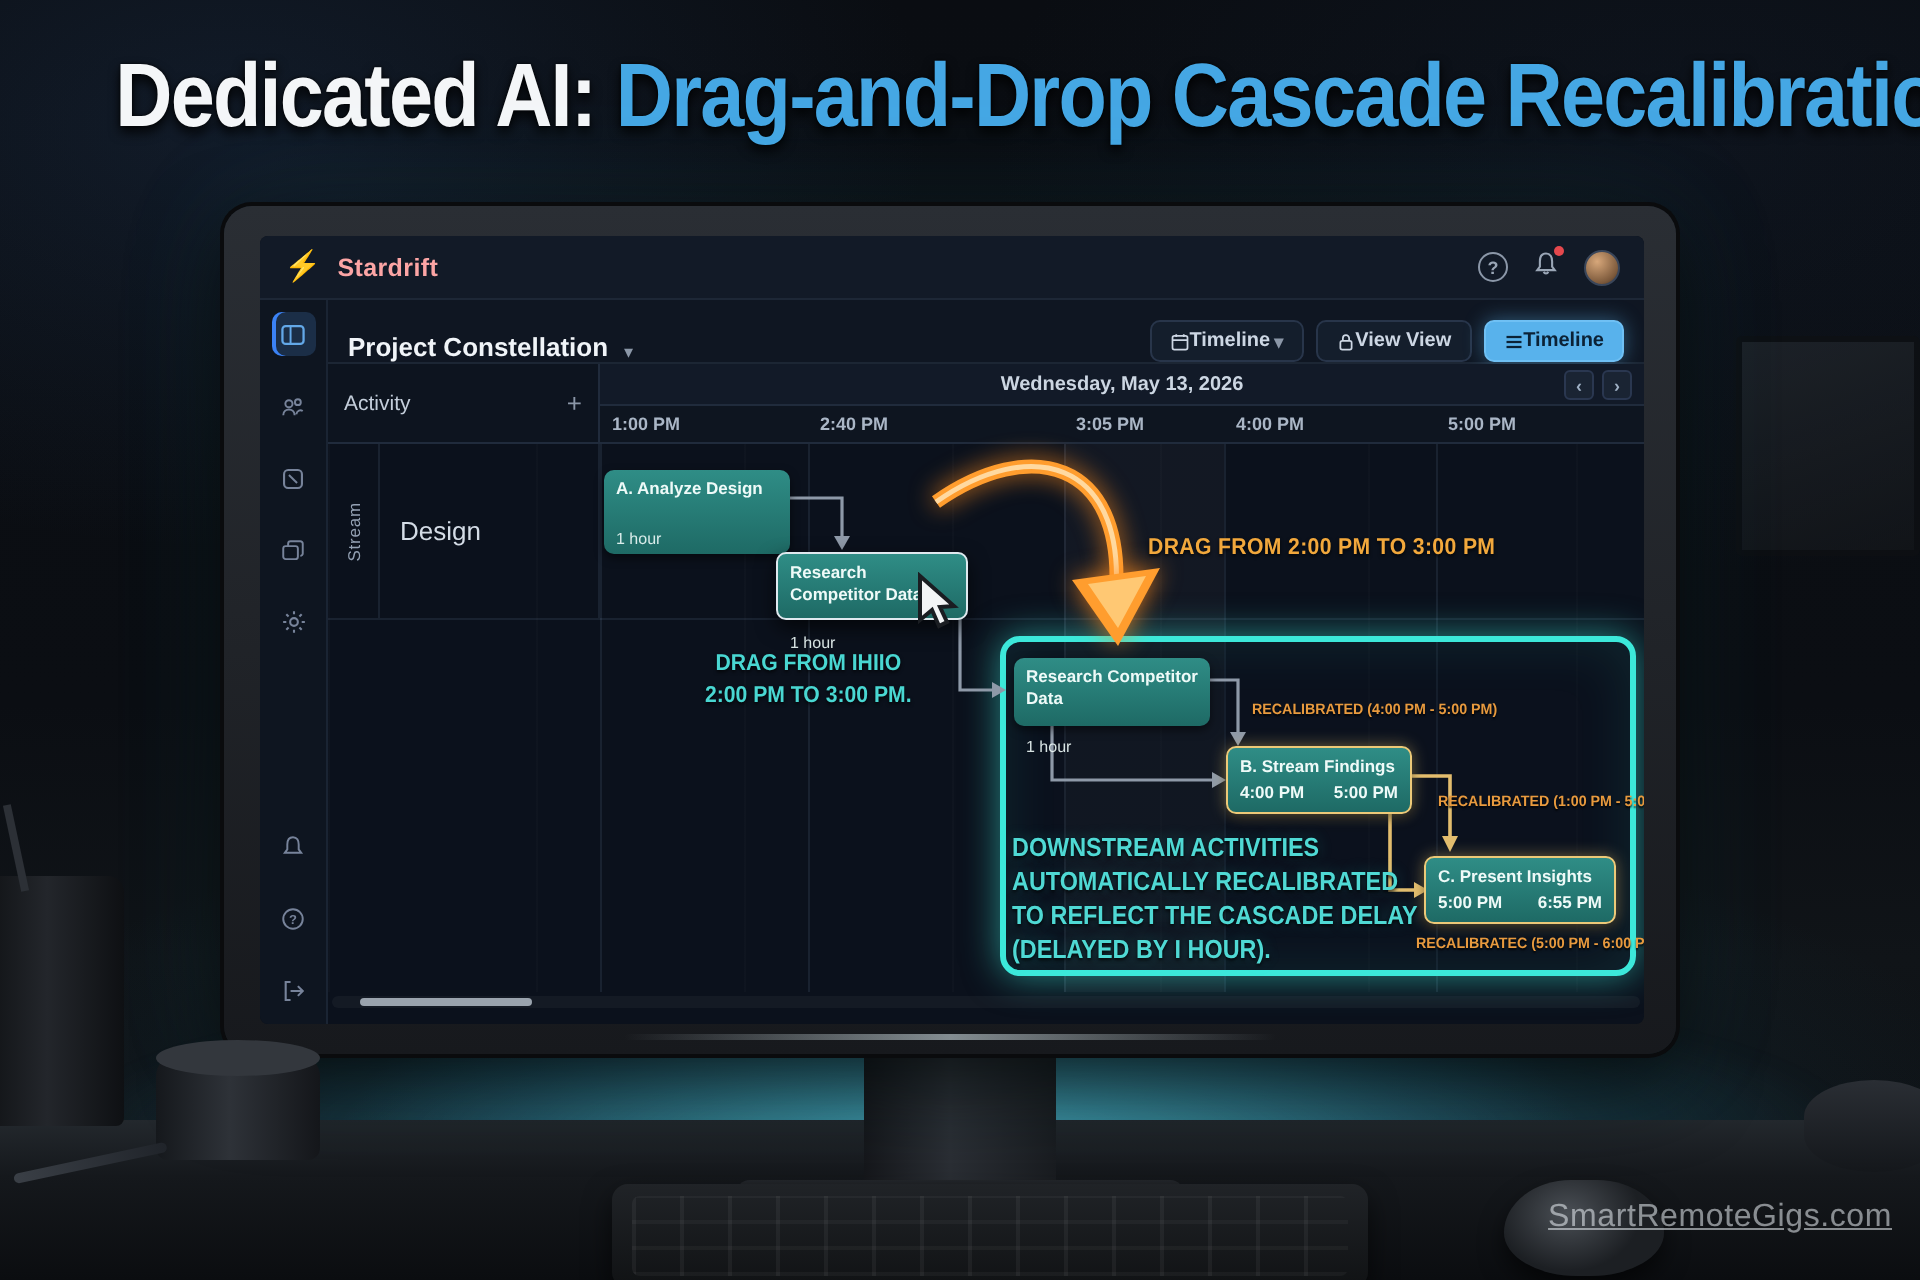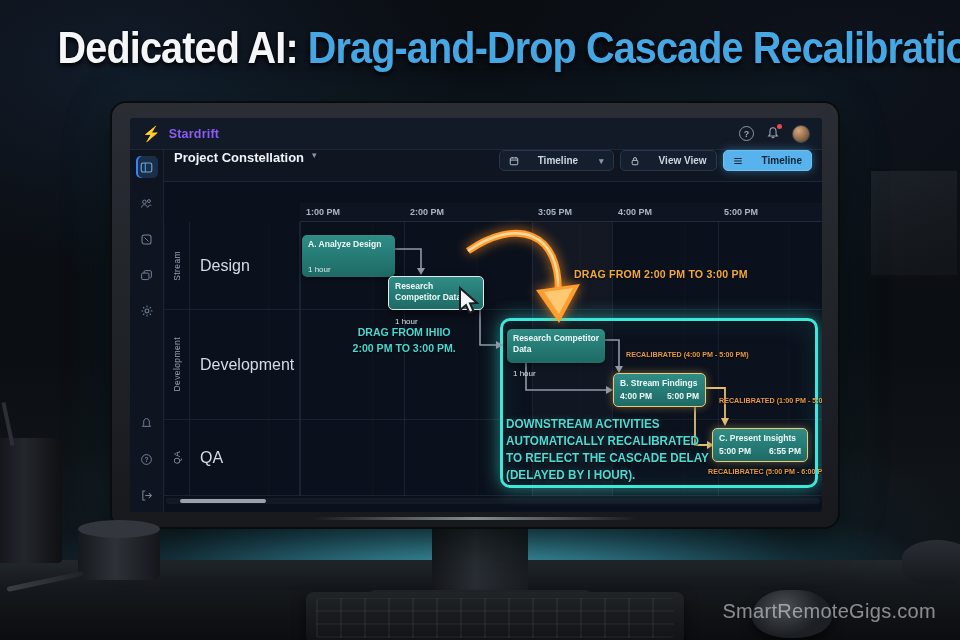--- a/index.html
+++ b/index.html
@@ -110,62 +110,62 @@
   }
   .notebook::after { 
     content:""; position:absolute; left:18px; top:10px; width:78px; height:5px;
     background:linear-gradient(90deg,#3a3f46,#20242a); border-radius:3px; transform:rotate(-8deg);
   }
   .coaster {
     position:absolute; left:902px; top:540px; width:70px; height:46px;
     background:linear-gradient(180deg,#2a2e34,#14171b); border-radius:50%/40%;
   }
   .watermark {
-    position:absolute; right:24px; top:600px; font-size:20px;
-    color:rgba(235,240,245,.55); letter-spacing:.3px;
+    position:absolute; right:14px; top:600px; font-size:16px;
+    color:rgba(235,240,245,.55); letter-spacing:.3px;text-decoration:underline;
   }
   
   .screen {
     position:absolute; left:130px; top:118px; width:692px; height:394px;
     background:#0b111c; border-radius:4px; overflow:hidden;
     font-size:10px;
   }
   .appbar {
     position:absolute; left:0; top:0; width:692px; height:32px;
     background:#121a27; border-bottom:1px solid #1d2736;
     display:flex; align-items:center; padding:0 12px; gap:8px;
   }
   .bolt { color:#3b82f6; font-size:15px; line-height:1; }
-  .app-name { font-weight:bold; font-size:12.5px; color:#8b5cf6; letter-spacing:.2px; }
+  .app-name { font-weight:bold; font-size:12.5px; color:#fca5a5; letter-spacing:.2px; }
   .appbar-right { margin-left:auto; display:flex; align-items:center; gap:12px; }
   .circle-icon {
     width:15px; height:15px; border:1.3px solid #8b97a8; border-radius:50%;
     display:flex; align-items:center; justify-content:center;
     color:#9aa6b6; font-size:9px; font-weight:bold;
   }
   .bell-wrap { position:relative; }
   .bell-dot {
     position:absolute; right:-2px; top:-2px; width:5px; height:5px;
     background:#e5484d; border-radius:50%;
   }
   .avatar {
     width:18px; height:18px; border-radius:50%;
     background:radial-gradient(circle at 35% 30%, #d7a77a, #7d5a3c 70%, #3d2c1c);
     border:1px solid #3a465a;
   }
   .toolbar {
     position:absolute; left:34px; top:32px; width:658px; height:32px;
     background:#0f1622; border-bottom:1px solid #1c2634;
-    display:flex; align-items:flex-start; padding:0 10px; gap:6px;
+    display:flex; align-items:flex-end; padding:0 10px; gap:6px;
   }
   .project-title { font-weight:bold; font-size:13px; color:#f0f4f8; }
   .chev { color:#8b97a8; font-size:9px; margin-left:2px; }
   .toolbar-right { margin-left:auto; display:flex; gap:6px; }
   .tb-btn {
-    display:flex; align-items:center; gap:19px; height:21px; padding:0 9px;
+    display:flex; align-items:center; gap:0; height:21px; padding:0 9px;
     background:#141e2c; border:1px solid #28354a; border-radius:5px;
     color:#cdd7e4; font-size:10px; font-weight:bold;
   }
   .tb-btn.primary {
     background:#58b2ec; border-color:#6fc0f4; color:#0b2236;
     box-shadow:0 0 10px rgba(88,178,236,.45);
   }
   
   .sidebar {
     position:absolute; left:0; top:32px; width:34px; height:362px;
@@ -219,21 +219,21 @@
     width:26px; border-right:1px solid rgba(160,190,225,.10);
     display:flex; align-items:center; justify-content:center;
   }
   .stream-label {
     writing-mode:vertical-rl; transform:rotate(180deg);
     font-size:8.5px; color:#93a0b2; letter-spacing:.4px;
   }
   .name-cell {
     width:110px; border-right:1px solid rgba(160,190,225,.10);
     display:flex; align-items:center; padding-left:10px;
-    font-size:16px; color:#d4dce6;
+    font-size:13px; color:#d4dce6;
   }
   
   .card {
     position:absolute; border-radius:5px; padding:4px 6px;
     background:linear-gradient(180deg,#2f8d86,#1e6a65);
     box-shadow:0 2px 5px rgba(0,0,0,.5);
     color:#eefaf8;
   }
   .card .c-title { font-size:8.5px; font-weight:bold; line-height:1.25; }
   .card .c-sub { font-size:8px; opacity:.9; margin-top:15px; }
@@ -395,52 +395,51 @@
         <svg width="10" height="10" viewBox="0 0 16 16">
             <line x1="2" y1="4" x2="14" y2="4" stroke="#0b2236" stroke-width="1.8"></line>
             <line x1="2" y1="8" x2="14" y2="8" stroke="#0b2236" stroke-width="1.8"></line>
             <line x1="2" y1="12" x2="14" y2="12" stroke="#0b2236" stroke-width="1.8"></line>
           </svg>
         <span>Timeline</span>
       </div>
     </div>
   </div>
 
+  <div class="activity-head">
+    <span>Activity</span>
+    <span class="activity-add">+</span>
+  </div>
+  <div class="date-bar">
+    <span>Wednesday, May 13, 2026</span>
+    <div class="date-nav">
+      <div class="nav-btn">‹</div>
+      <div class="nav-btn">›</div>
+    </div>
+  </div>
   <div class="ticks">
     <span class="tick" style="left:6px">1:00 PM</span>
-    <span class="tick" style="left:110px">2:00 PM</span>
+    <span class="tick" style="left:110px">2:40 PM</span>
     <span class="tick" style="left:238px">3:05 PM</span>
     <span class="tick" style="left:318px">4:00 PM</span>
     <span class="tick" style="left:424px">5:00 PM</span>
   </div>
 
   <div class="grid">
     <div class="vline" style="left:136px"></div>
     <div class="vline" style="left:240px"></div>
     <div class="vline" style="left:368px"></div>
     <div class="vline" style="left:448px"></div>
     <div class="vline" style="left:554px"></div>
     <div class="grid-row" style="top:0; height:88px;">
       <div class="stream-cell">
         <span class="stream-label">Stream</span>
       </div>
       <div class="name-cell">Design</div>
     </div>
-    <div class="grid-row" style="top:88px; height:110px;">
-      <div class="stream-cell">
-        <span class="stream-label">Development</span>
-      </div>
-      <div class="name-cell">Development</div>
-    </div>
-    <div class="grid-row" style="top:198px; height:76px;">
-      <div class="stream-cell">
-        <span class="stream-label">QA</span>
-      </div>
-      <div class="name-cell">QA</div>
-    </div>
   </div>
 
   <div class="cascade-box"></div>
 
   <svg class="connector-svg">
 
     <path d="M265 131 H291 V150" fill="none" stroke="#8e99a8" stroke-width="1.6"></path>
     <polygon points="287,150 295,150 291,157" fill="#8e99a8"></polygon>
 
     <path d="M350 181 V227 H366" fill="none" stroke="#8e99a8" stroke-width="1.6"></path>

